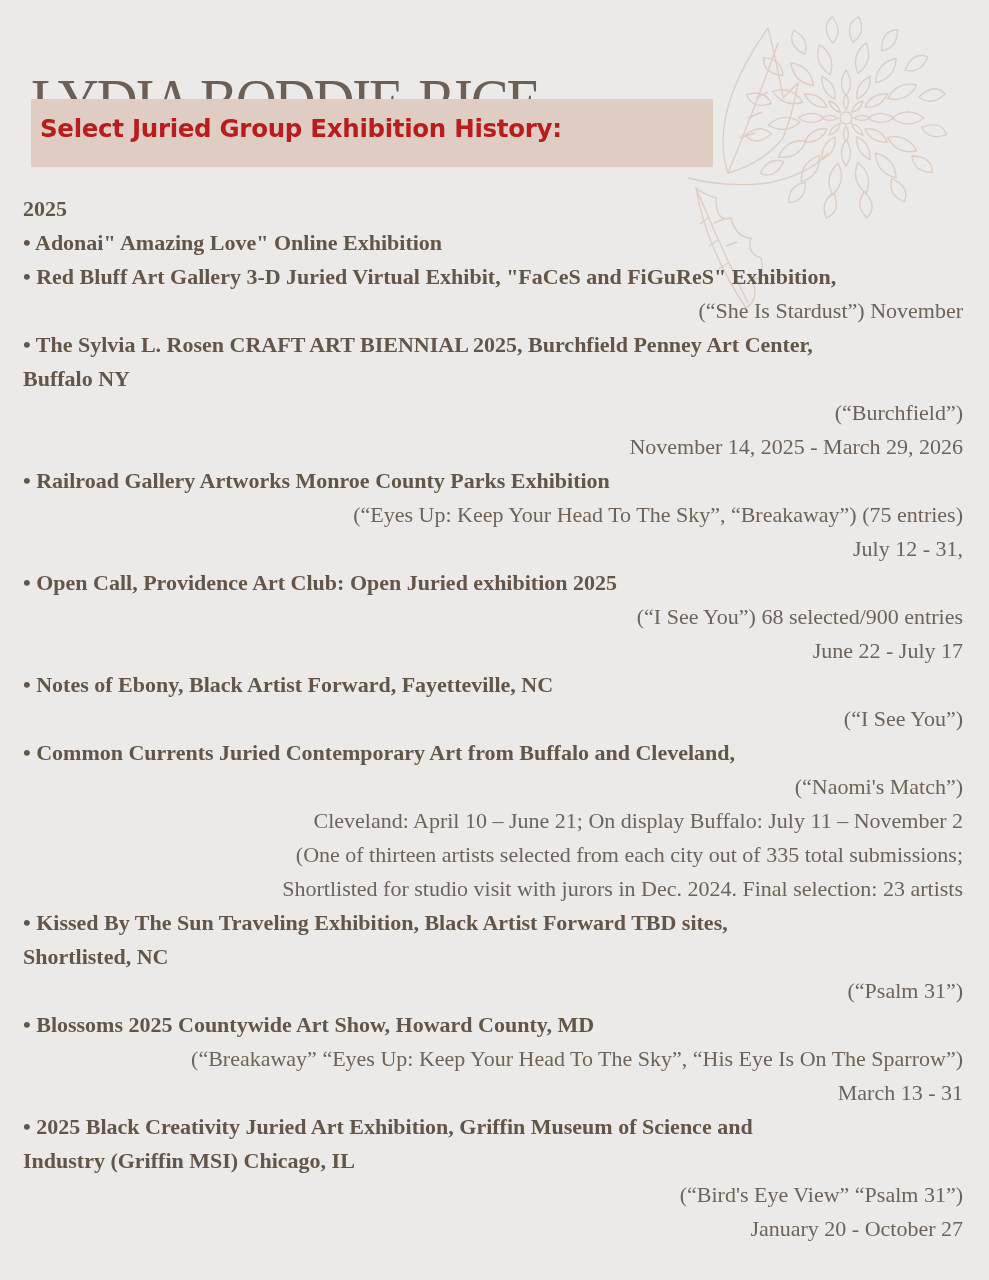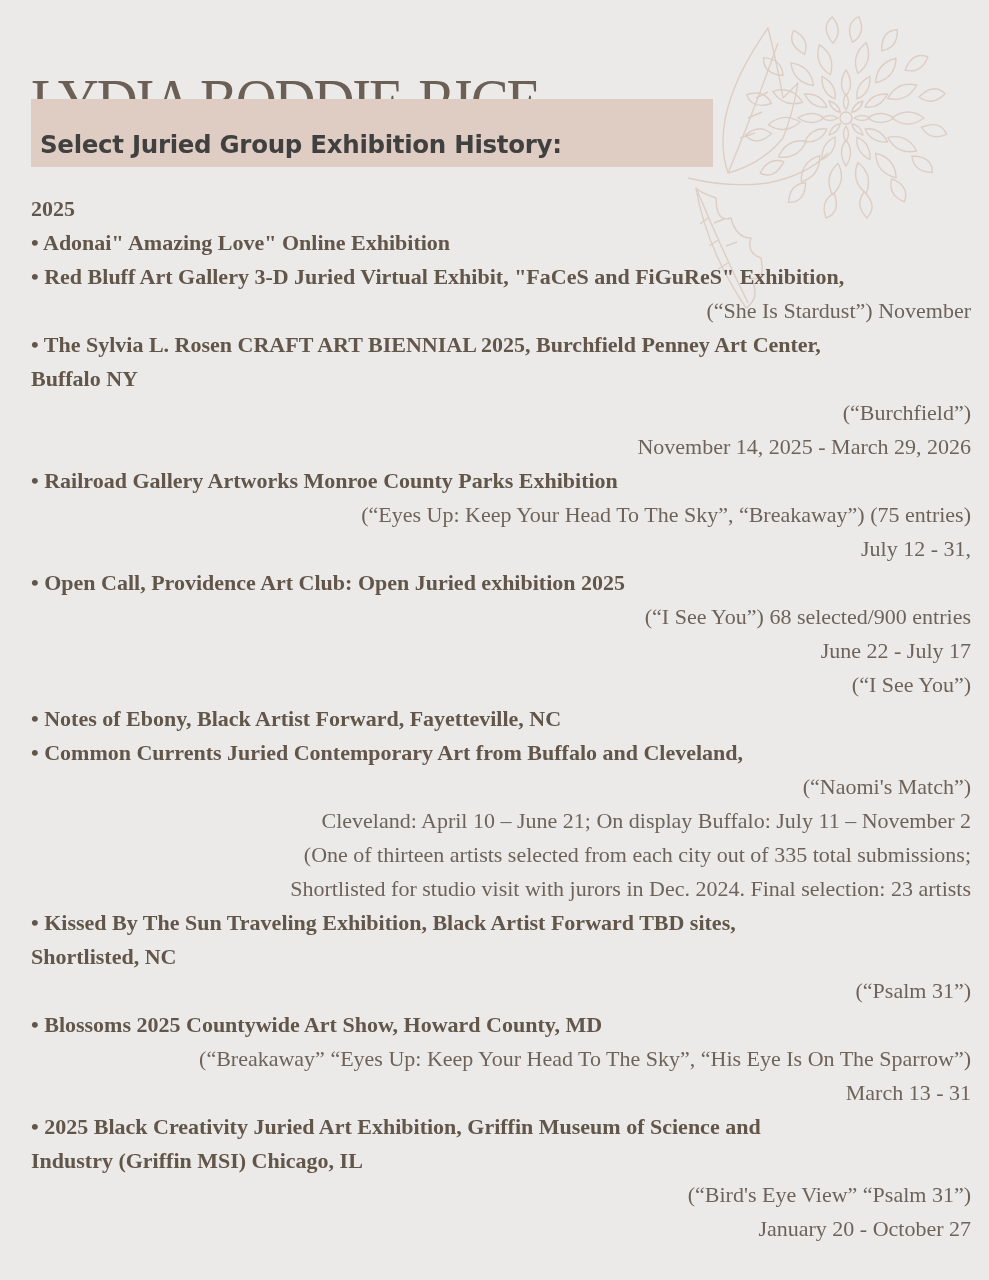--- a/index.html
+++ b/index.html
@@ -23,24 +23,24 @@
       font-weight: normal;
     }
     .banner {
       position: absolute; left: 31px; top: 99px; width: 682px; height: 68px;
       background: #dfcdc4;
     }
     .banner-text {
       position: absolute; left: 9px; top: 15px;
       font-family: "DejaVu Sans", "Liberation Sans", sans-serif;
       font-weight: bold; font-size: 24.5px; letter-spacing: -0.3px;
-      color: #404040; white-space: nowrap; margin-top: 16px;
+      color: #b91c1c; white-space: nowrap;
     }
     .content {
-      position: absolute; left: 31px; top: 192px; width: 940px;
+      position: absolute; left: 23px; top: 192px; width: 940px;
       font-size: 22px; line-height: 34px;
     }
     .line { white-space: nowrap; height: 34px; }
     .bold { font-weight: bold; color: #625549; }
     .plain { color: #6e635a; text-align: right; }
   </style>
 </head>
 <body>
 
 <div class="page">
@@ -152,22 +152,22 @@
       <div class="line plain" style="display: block;">July 12 - 31,</div>
     </div>
 
     <div>
       <div class="line bold" style="display: block;">• Open Call, Providence Art Club: Open Juried exhibition 2025</div>
       <div class="line plain" style="display: block;">(“I See You”) 68 selected/900 entries</div>
       <div class="line plain" style="display: block;">June 22 - July 17</div>
     </div>
 
     <div>
+      <div class="line bold" style="display: block;">• Notes of Ebony, Black Artist Forward, Fayetteville, NC</div>
       <div class="line plain" style="display: block;">(“I See You”)</div>
-      <div class="line bold" style="display: block;">• Notes of Ebony, Black Artist Forward, Fayetteville, NC</div>
     </div>
 
     <div>
       <div class="line bold" style="display: block;">• Common Currents Juried Contemporary Art from Buffalo and Cleveland,</div>
       <div class="line plain" style="display: block;">(“Naomi's Match”)</div>
       <div class="line plain" style="display: block;">Cleveland: April 10 – June 21; On display Buffalo: July 11 – November 2</div>
       <div class="line plain" style="display: block;">(One of thirteen artists selected from each city out of 335 total submissions;</div>
       <div class="line plain" style="display: block;">Shortlisted for studio visit with jurors in Dec. 2024. Final selection: 23 artists</div>
     </div>
 

